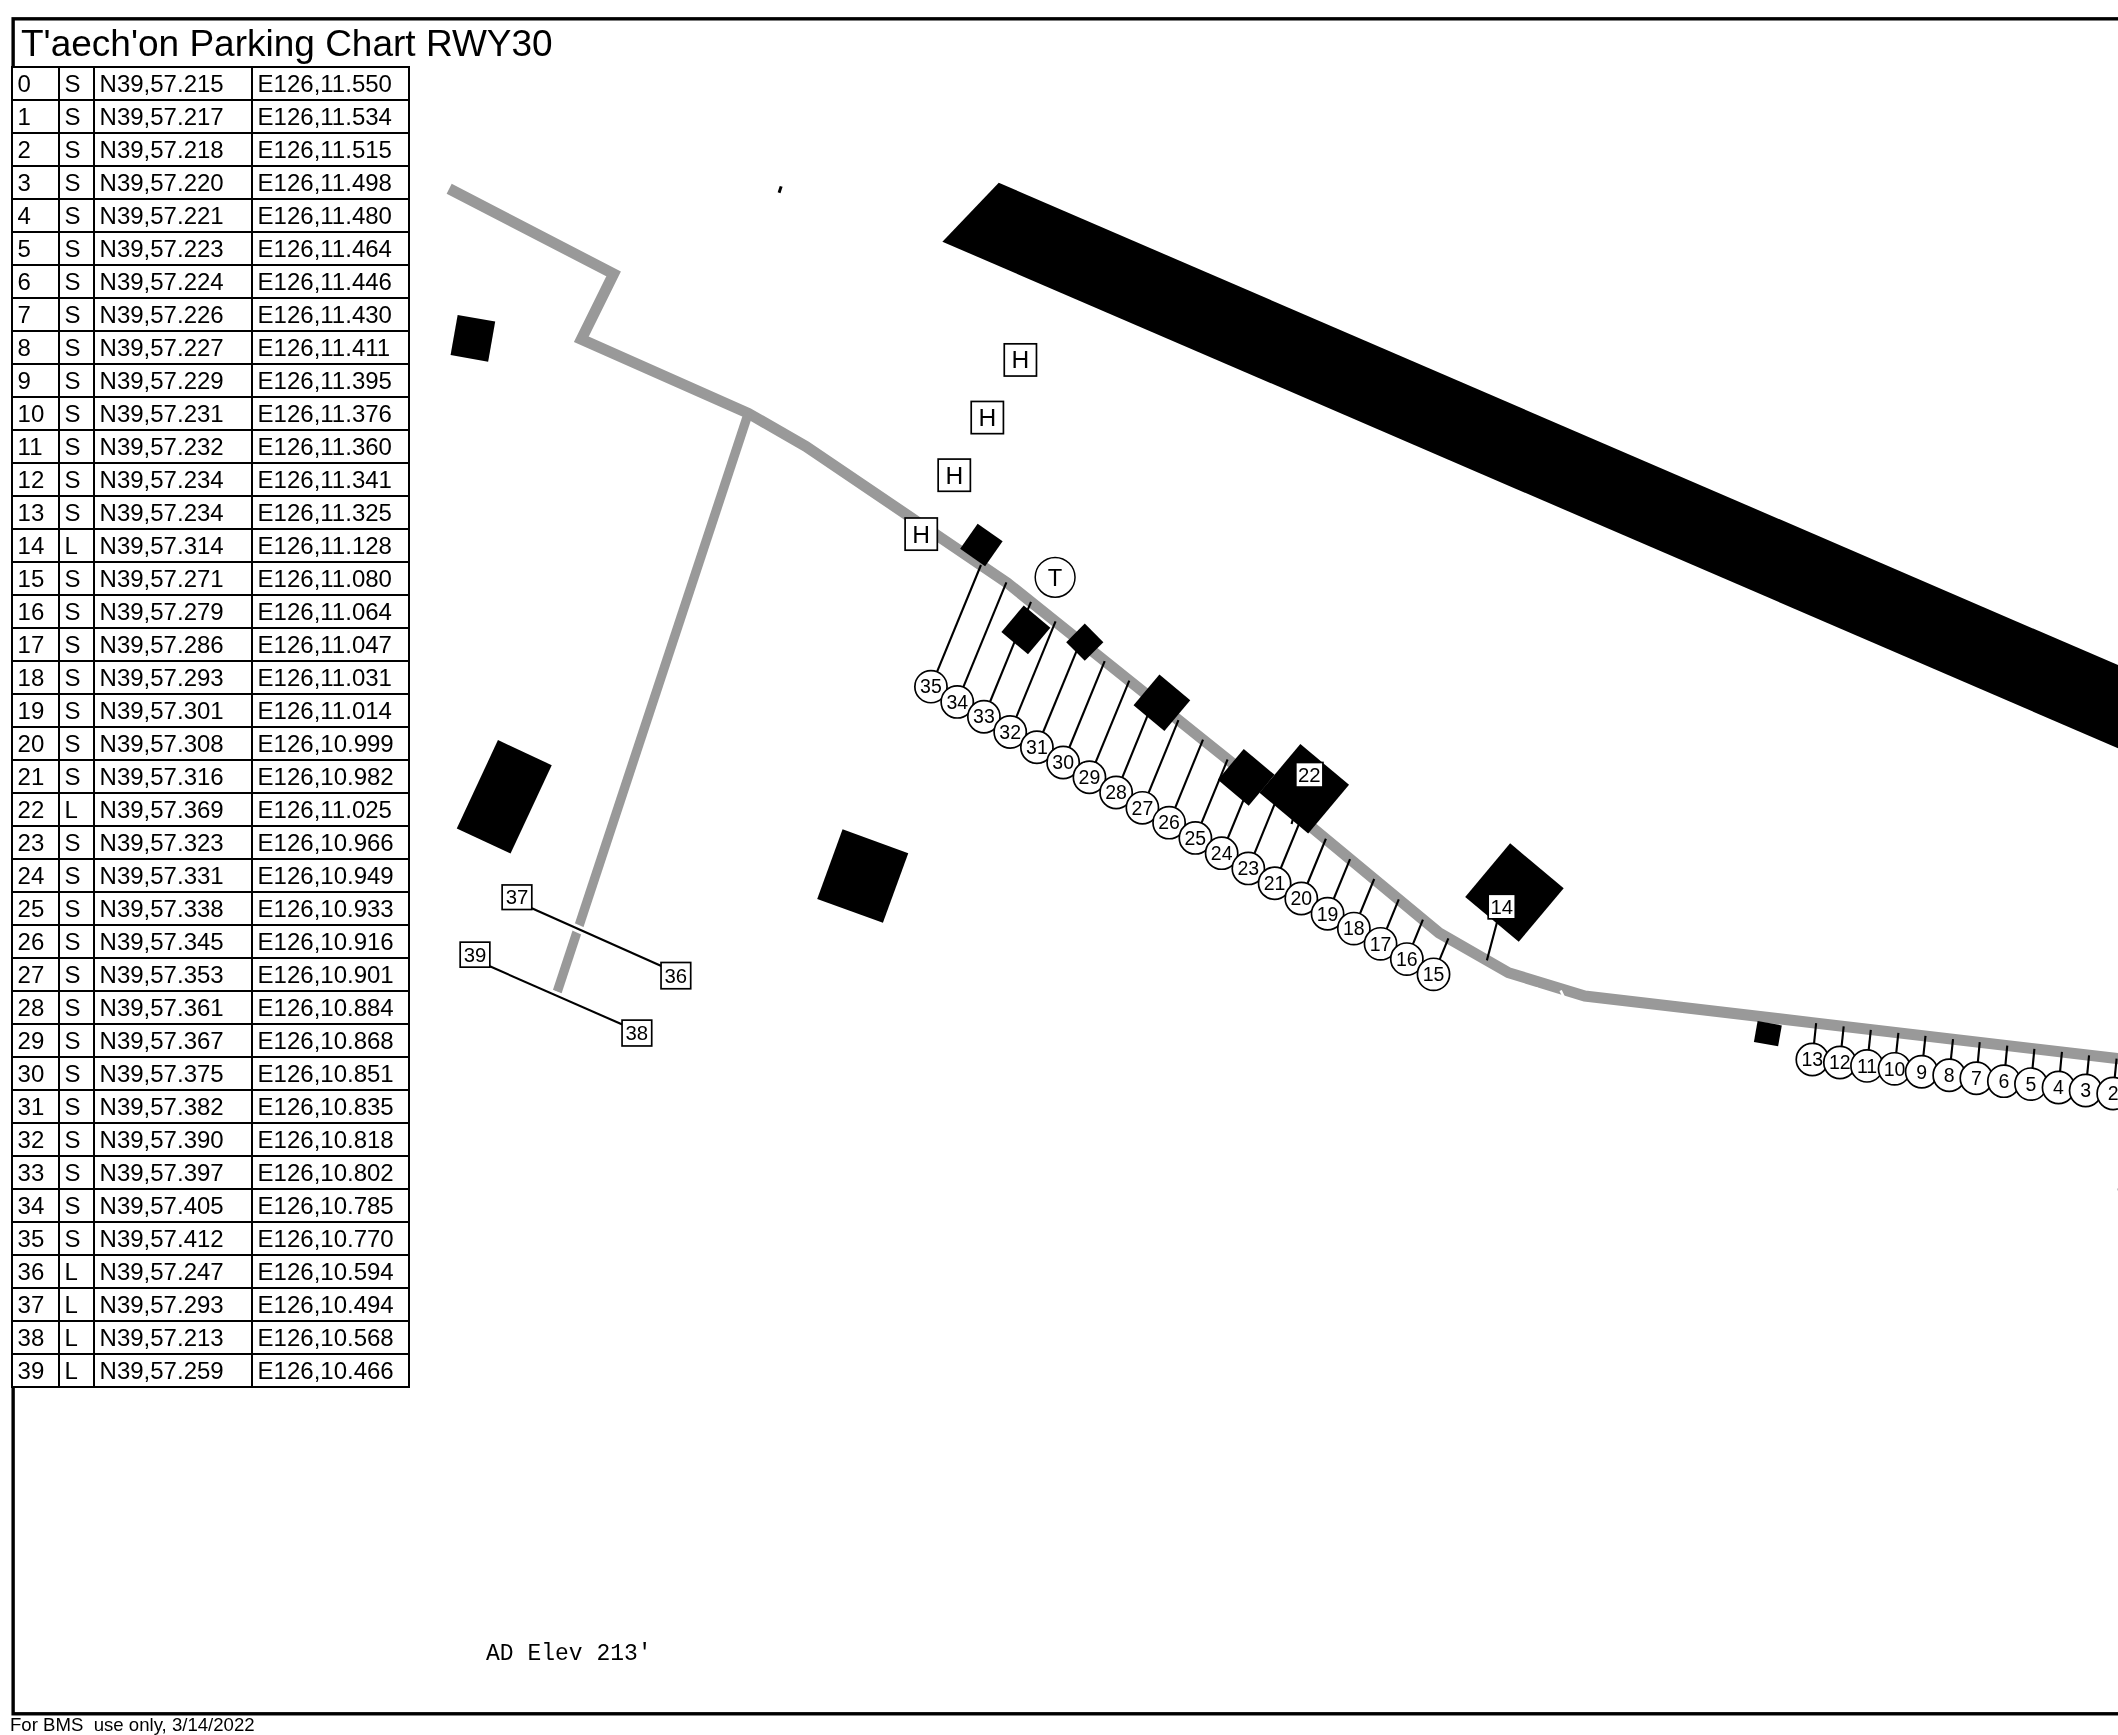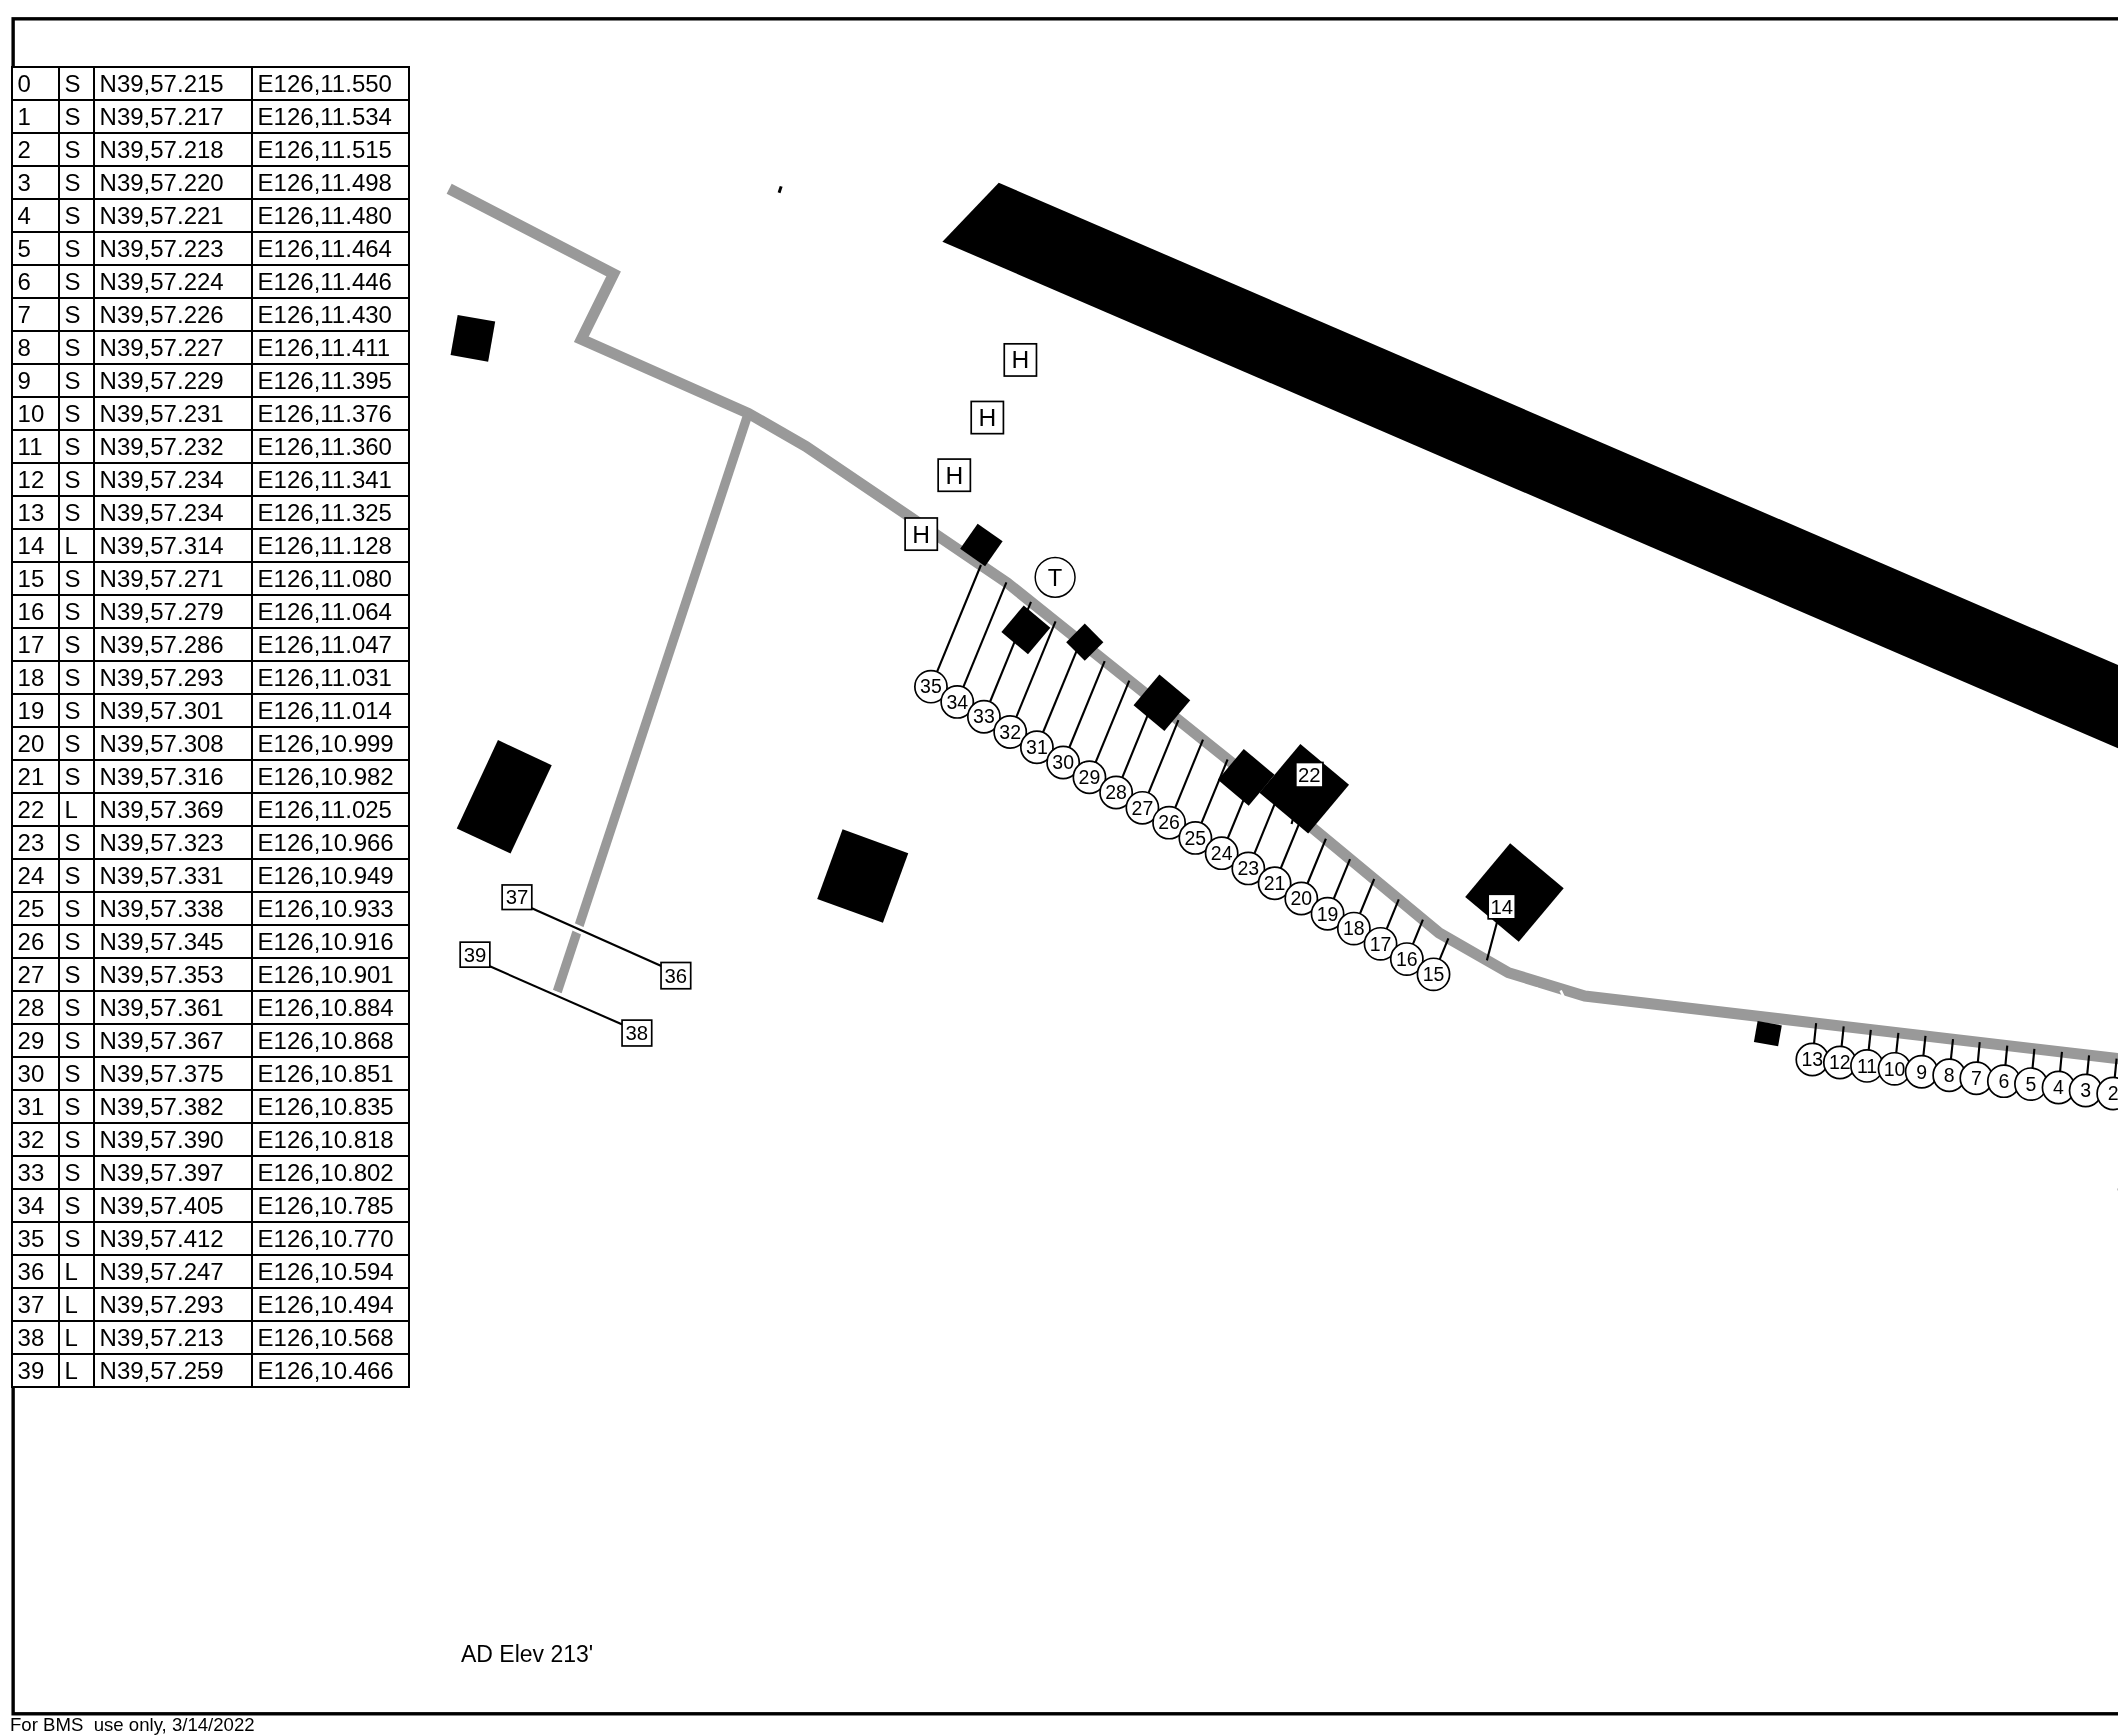--- a/index.html
+++ b/index.html
@@ -5,21 +5,21 @@
   html,body{margin:0;padding:0;background:#fff;}
   #page{position:relative;width:2256px;height:1736px;background:#fff;overflow:hidden;
         font-family:"Liberation Sans",sans-serif;color:#000;}
   #map{position:absolute;left:0;top:0;width:2256px;height:1736px;}
   #map text{font-family:"Liberation Sans",sans-serif;fill:#000;}
   #page-title{position:absolute;left:21px;top:23px;font-size:37px;white-space:nowrap;}
   #parking-table{position:absolute;left:11.4px;top:66px;border-collapse:collapse;
         table-layout:fixed;width:396px;font-size:24px;}
   #parking-table td{border:2.1px solid #000;height:31px;padding:0 0 0 4.2px;
         white-space:nowrap;overflow:hidden;line-height:1;background:#fff;}
-  #ad-elev{position:absolute;left:461px;top:1641px;font-size:23px;white-space:nowrap;}
+  #ad-elev{position:absolute;left:486px;top:1641px;font-size:23px;white-space:nowrap;font-family:Liberation Mono, monospace;}
   #footer-note{position:absolute;left:10px;top:1714px;font-size:18.6px;white-space:pre;}
 </style>
 </head>
 <body>
 
 <div id="page">
   <svg id="map" viewBox="0 0 5324 4096" xmlns="http://www.w3.org/2000/svg">
       <polygon points="2357,431 5274,1688 5274,1884 2224,570" fill="#000000"></polygon>
       <text x="0" y="0" fill="#fff" font-size="95" letter-spacing="7" transform="translate(2545,620) rotate(23.3)">2792 X 49 M</text>
       <polyline points="1060,445 1448,646 1372,800 1766,975 1902,1053 2377,1375 3056,1919 3396,2201 3560,2295 3740,2350 5272,2530" fill="none" stroke="#999999" stroke-width="26"></polyline>
@@ -167,20 +167,21 @@
       <circle cx="5051" cy="2588" r="38" fill="#ffffff" stroke="#000000" stroke-width="4"></circle>
       <text x="5051" y="2604" font-size="46" text-anchor="middle">1</text>
       <circle cx="5116" cy="2595" r="38" fill="#ffffff" stroke="#000000" stroke-width="4"></circle>
       <text x="5116" y="2611" font-size="46" text-anchor="middle">0</text>
       <line x1="5157" y1="2258" x2="5157" y2="2200" stroke="#000000" stroke-width="6"></line>
       <polygon points="5132,2202 5154,2196 5158,2216 5132,2213" fill="#ffffff" stroke="#000000" stroke-width="5"></polygon>
       <rect x="1837.5" y="439" width="7" height="16" fill="#000000" transform="rotate(18 1841 447)"></rect>
       <rect x="5217" y="1277.5" width="6" height="13" fill="#000000" transform="rotate(0 5220 1284)"></rect>
       <rect x="31" y="44" width="5245" height="4000" fill="none" stroke="#000000" stroke-width="8"></rect>
     </svg>
+  <div id="page-title">T'aech'on Parking Chart RWY30</div>
   <table id="parking-table">
     <colgroup>
       <col style="width:47px">
         <col style="width:35px">
       <col style="width:158px">
         <col style="width:157px">
     </colgroup>
     <tbody id="parking-table-body">
         <tr>
           <td>0</td>

